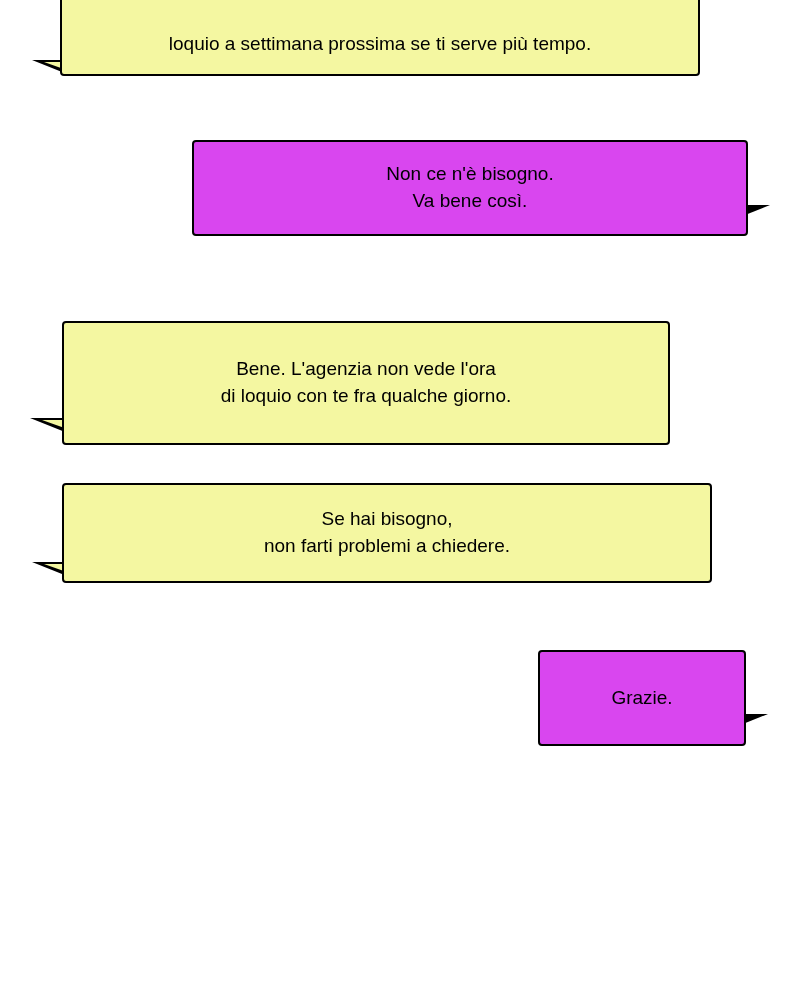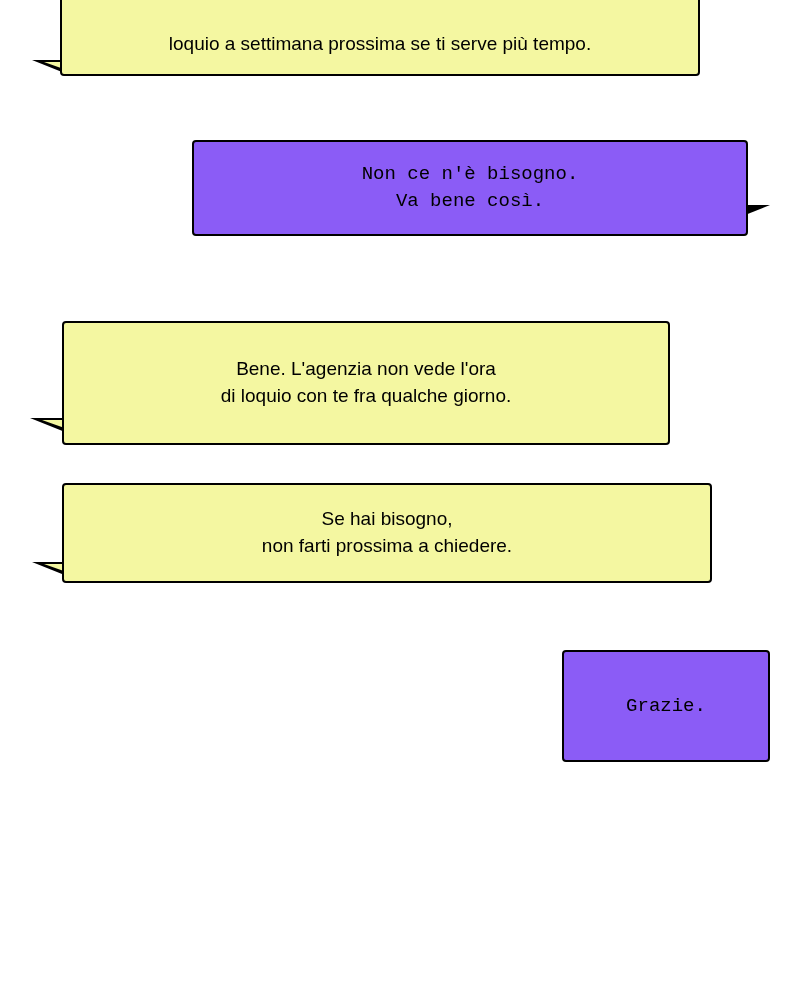--- a/index.html
+++ b/index.html
@@ -35,22 +35,21 @@
     font-size: 19px;
     line-height: 1.42;
     padding: 6px 12px;
     white-space: pre-line;
     z-index: 2;
   }
   .bubble.left {
     background: #f4f7a1;
   }
   .bubble.right {
-    background: #8b5cf6;
-    font-family: Liberation Mono, monospace;
+    background: #d946ef;
   }
   
   .tail {
     position: absolute;
     width: 0;
     height: 0;
     z-index: 1;
   }
   .tail-left-outer {
     border-top: 0 solid transparent;
@@ -95,22 +94,22 @@
   <div class="tail tail-left-inner" style="left:42px; top:420px;"></div>
   <div class="bubble left" style="left:62px; top:321px; width:608px; height:124px;">
     <span>Bene. L'agenzia non vede l'ora
 di loquio con te fra qualche giorno.</span>
   </div>
 
   <div class="tail tail-left-outer" style="left:32px; top:562px;"></div>
   <div class="tail tail-left-inner" style="left:44px; top:564px;"></div>
   <div class="bubble left" style="left:62px; top:483px; width:650px; height:100px;">
     <span>Se hai bisogno,
-non farti prossima a chiedere.</span>
+non farti problemi a chiedere.</span>
   </div>
 
   <div class="tail tail-right-outer" style="left:728px; top:714px;"></div>
   <div class="tail tail-right-inner" style="left:715px; top:716px;"></div>
-  <div class="bubble right" style="left:562px; top:650px; width:208px; height:112px;">
+  <div class="bubble right" style="left:538px; top:650px; width:208px; height:96px;">
     <span>Grazie.</span>
   </div>
 
 </div>
 
 </body></html>

